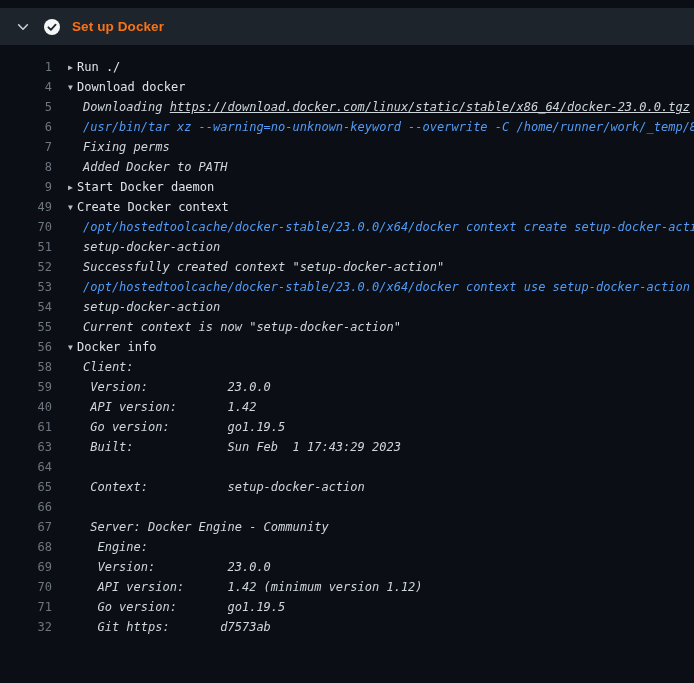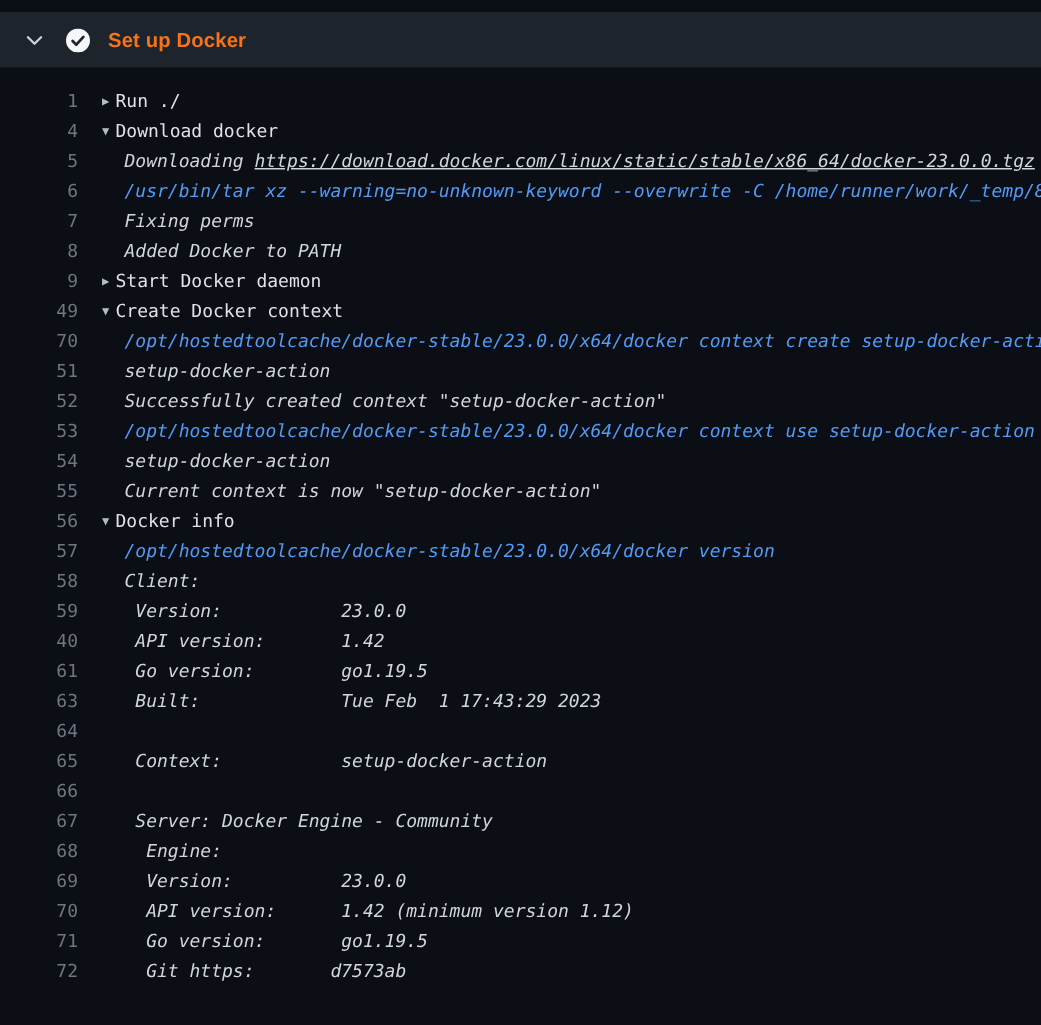--- a/index.html
+++ b/index.html
@@ -89,30 +89,29 @@
       <div class="line"><span class="num">8</span><span class="content indent">Added Docker to PATH</span></div>
       <div class="line"><span class="num">9</span><span class="content group"><span class="arrow">▶</span><span>Start Docker daemon</span></span></div>
       <div class="line"><span class="num">49</span><span class="content group"><span class="arrow">▼</span><span>Create Docker context</span></span></div>
       <div class="line"><span class="num">70</span><span class="content cmd indent">/opt/hostedtoolcache/docker-stable/23.0.0/x64/docker context create setup-docker-action</span></div>
       <div class="line"><span class="num">51</span><span class="content indent">setup-docker-action</span></div>
       <div class="line"><span class="num">52</span><span class="content indent">Successfully created context "setup-docker-action"</span></div>
       <div class="line"><span class="num">53</span><span class="content cmd indent">/opt/hostedtoolcache/docker-stable/23.0.0/x64/docker context use setup-docker-action</span></div>
       <div class="line"><span class="num">54</span><span class="content indent">setup-docker-action</span></div>
       <div class="line"><span class="num">55</span><span class="content indent">Current context is now "setup-docker-action"</span></div>
       <div class="line"><span class="num">56</span><span class="content group"><span class="arrow">▼</span><span>Docker info</span></span></div>
-      <div class="line"><span class="num">57</span><span class="content cmd indent">/opt/hostedtoolcache/docker-stable/23.0.0/x64/docker version</span></div>
       <div class="line"><span class="num">58</span><span class="content indent">Client:</span></div>
       <div class="line"><span class="num">59</span><span class="content indent"> Version:           23.0.0</span></div>
       <div class="line"><span class="num">40</span><span class="content indent"> API version:       1.42</span></div>
       <div class="line"><span class="num">61</span><span class="content indent"> Go version:        go1.19.5</span></div>
-      <div class="line"><span class="num">63</span><span class="content indent"> Built:             Tue Feb  1 17:43:29 2023</span></div>
+      <div class="line"><span class="num">63</span><span class="content indent"> Built:             Sun Feb  1 17:43:29 2023</span></div>
       <div class="line"><span class="num">64</span></div>
       <div class="line"><span class="num">65</span><span class="content indent"> Context:           setup-docker-action</span></div>
       <div class="line"><span class="num">66</span><span class="content indent"></span></div>
       <div class="line"><span class="num">67</span><span class="content indent"> Server: Docker Engine - Community</span></div>
       <div class="line"><span class="num">68</span><span class="content indent">  Engine:</span></div>
       <div class="line"><span class="num">69</span><span class="content indent">  Version:          23.0.0</span></div>
       <div class="line"><span class="num">70</span><span class="content indent">  API version:      1.42 (minimum version 1.12)</span></div>
       <div class="line"><span class="num">71</span><span class="content indent">  Go version:       go1.19.5</span></div>
-      <div class="line"><span class="num">72</span><span class="content indent">  Git https:       d7573ab</span></div>
+      <div class="line"><span class="num">32</span><span class="content indent">  Git https:       d7573ab</span></div>
     </div>
 
 </div>
 
 </body></html>

